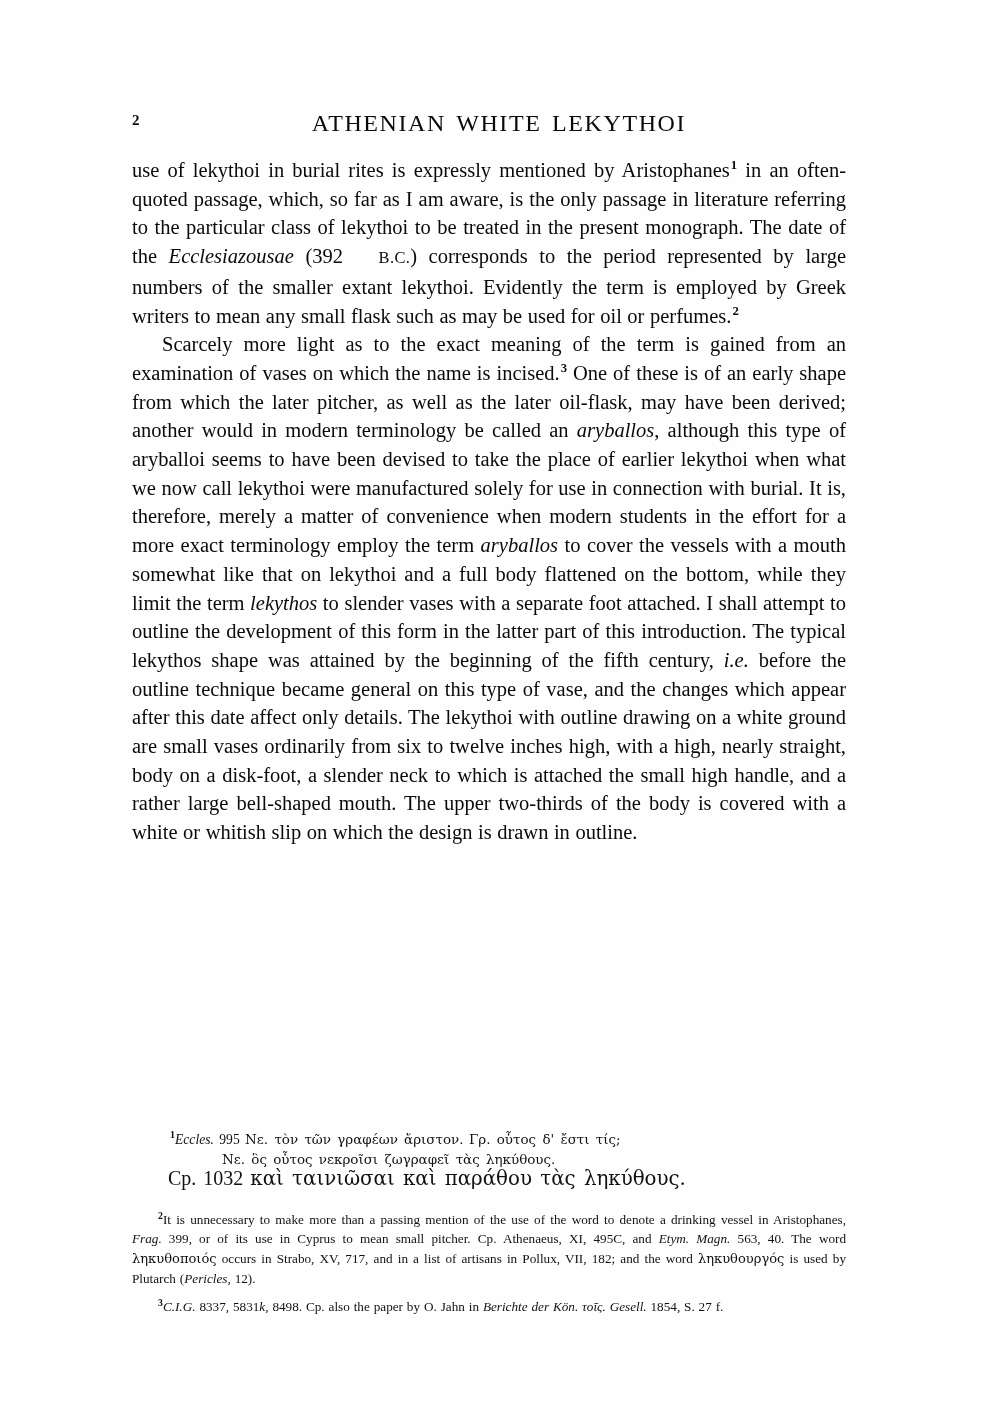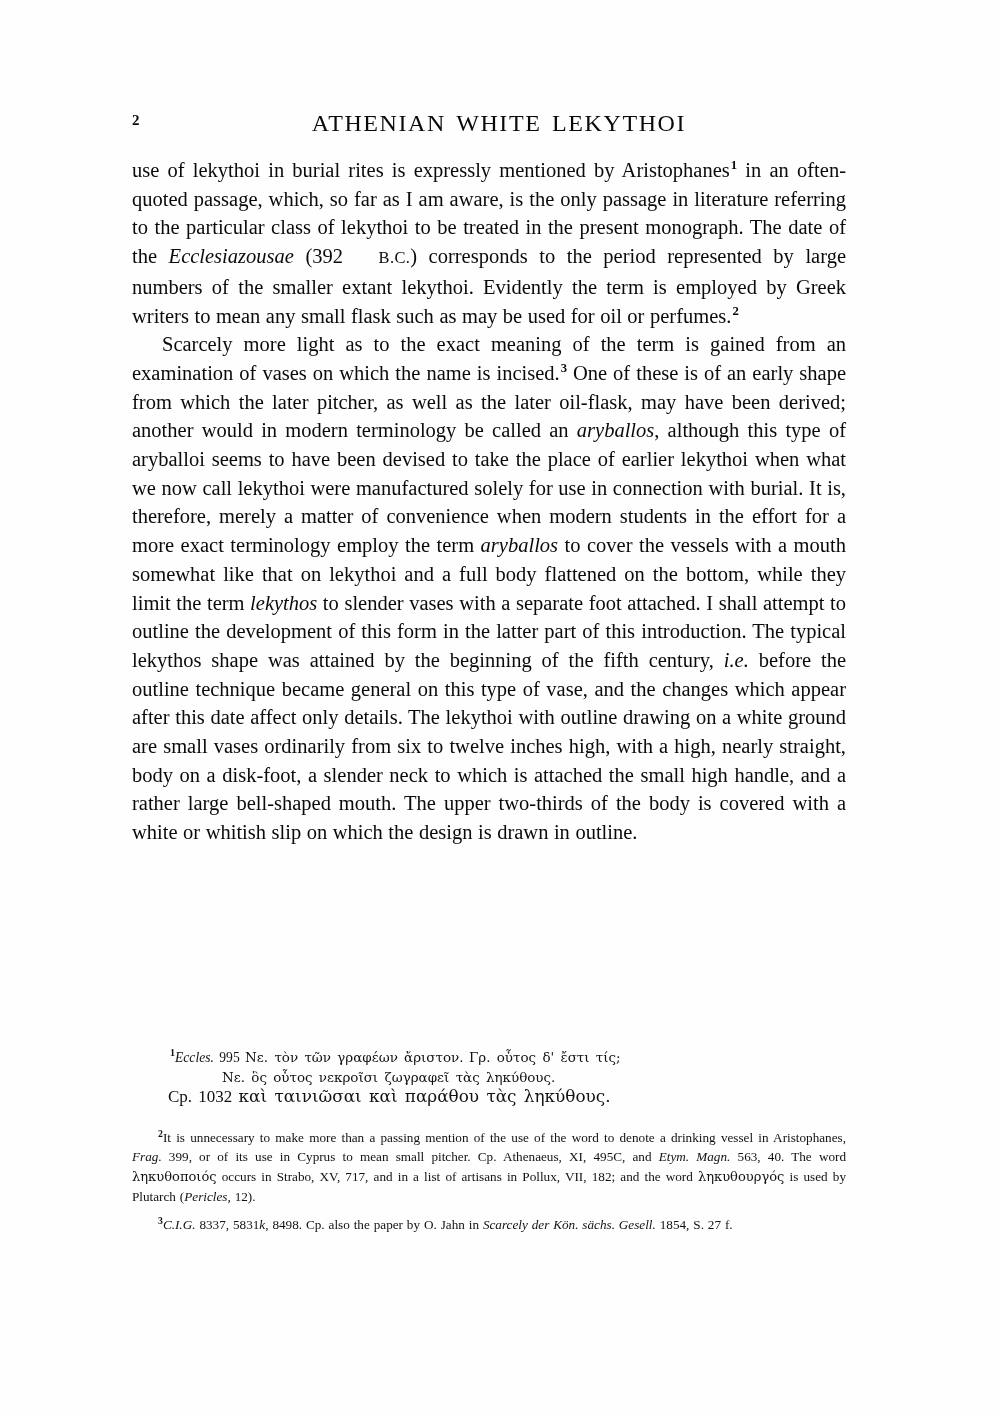--- a/index.html
+++ b/index.html
@@ -86,21 +86,21 @@
     vertical-align: super;
     line-height: 0;
     font-weight: bold;
     padding-left: 1px;
   }
 
   
   .footnotes {
     position: absolute;
     left: 132px;
-    top: 1048px;
+    top: 1130px;
     width: 714px;
     font-size: 13.2px;
     line-height: 19.6px;
     color: #111;
   }
   .fnote {
     margin: 0;
     text-align: justify;
     text-align-last: left;
     word-spacing: 0.6px;
@@ -113,21 +113,21 @@
     font-size: 13.6px;
     word-spacing: 2px;
   }
   .fnote.gk-2 {
     padding-left: 90px;
     font-size: 13.6px;
     word-spacing: 2px;
   }
   .fnote.gk-3 {
     padding-left: 36px;
-    font-size: 17px;
+    font-size: 20px;
     word-spacing: 2px;
   }
   .fnote.n2 { margin-top: 21px; }
   .fnote.n3 { margin-top: 9px; }
   .gk {
     font-family: "DejaVu Serif", "Liberation Serif", serif;
     font-size: 0.99em;
   }
   .fn-mark {
     font-size: 0.74em;
@@ -158,17 +158,17 @@
   <div class="footnotes">
 
     <p class="fnote gk-1"><span class="fn-mark">1</span><span class="it">Eccles.</span><span> 995 </span><span class="gk">Νε. τὸν τῶν γραφέων ἄριστον.</span><span>   </span><span class="gk">Γρ. οὗτος δ' ἔστι τίς;</span></p>
 
     <p class="fnote gk-2"><span class="gk">Νε. ὃς οὗτος νεκροῖσι ζωγραφεῖ τὰς ληκύθους.</span></p>
 
     <p class="fnote gk-3"><span>Cp. 1032 </span><span class="gk">καὶ ταινιῶσαι καὶ παράθου τὰς ληκύθους.</span></p>
 
     <p class="fnote ind n2"><span class="fn-mark">2</span><span>It is unnecessary to make more than a passing mention of the use of the word to denote a drinking vessel in Aristophanes, </span><span class="it">Frag.</span><span> 399, or of its use in Cyprus to mean small pitcher.  Cp. Athenaeus, XI, 495C, and </span><span class="it">Etym. Magn.</span><span> 563, 40.   The word </span><span class="gk">ληκυθοποιός</span><span> occurs in Strabo, XV, 717, and in a list of artisans in Pollux, VII, 182; and the word </span><span class="gk">ληκυθουργός</span><span> is used by Plutarch (</span><span class="it">Pericles</span><span>, 12).</span></p>
 
-    <p class="fnote ind n3"><span class="fn-mark">3</span><span class="it">C.I.G.</span><span> 8337, 5831</span><span class="it">k</span><span>, 8498.   Cp. also the paper by O. Jahn in </span><span class="it">Scarcely der Kön. sächs. Gesell.</span><span> 1854, S. 27 f.</span></p>
+    <p class="fnote ind n3"><span class="fn-mark">3</span><span class="it">C.I.G.</span><span> 8337, 5831</span><span class="it">k</span><span>, 8498.   Cp. also the paper by O. Jahn in </span><span class="it">Berichte der Kön. τοῖς. Gesell.</span><span> 1854, S. 27 f.</span></p>
 
   </div>
 
 </div>
 
 </body></html>

